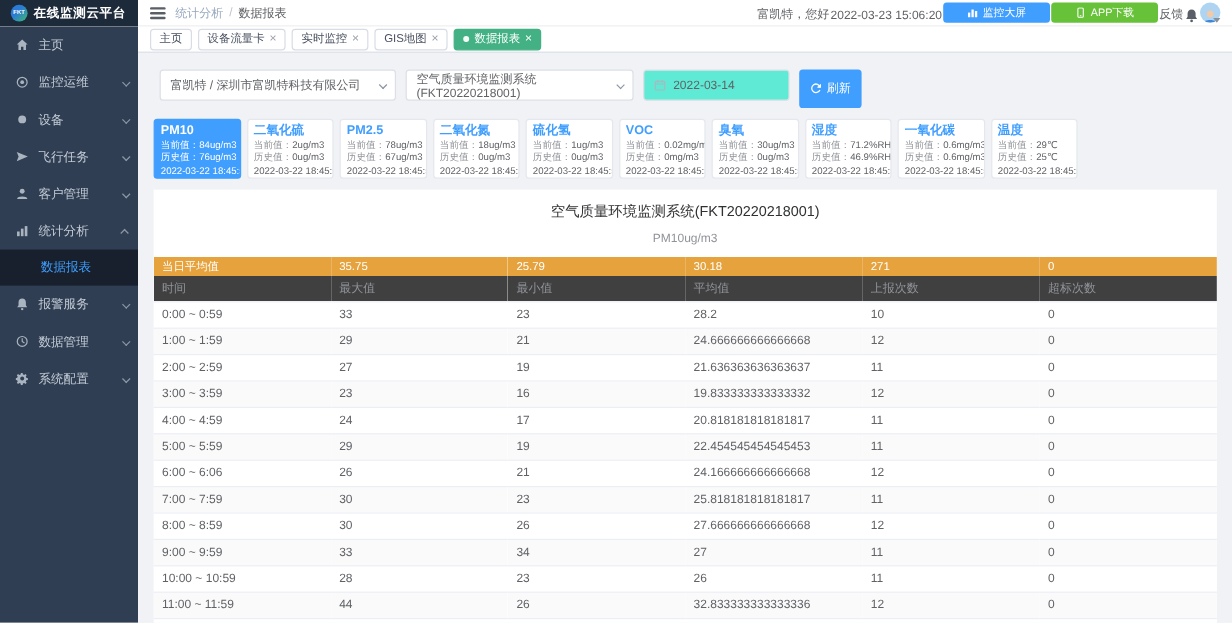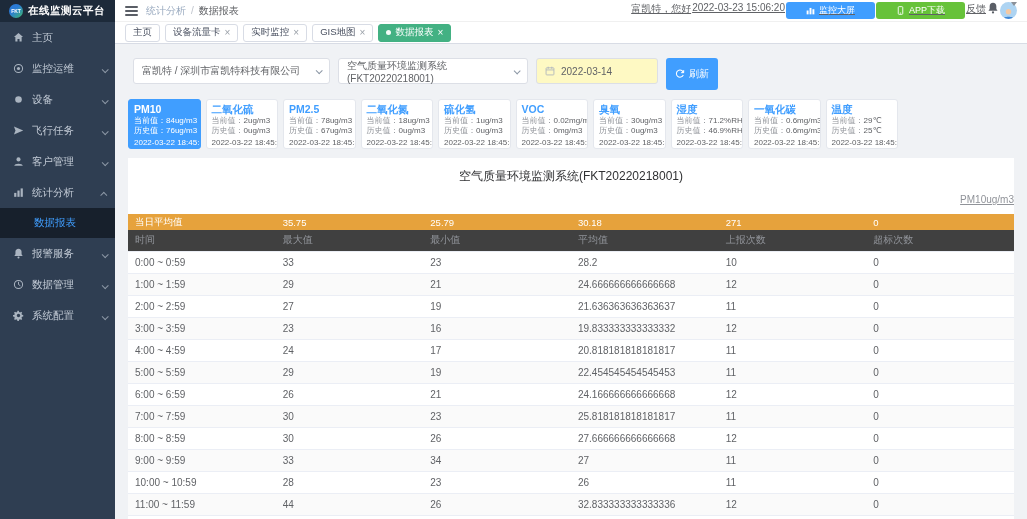--- a/index.html
+++ b/index.html
@@ -15,21 +15,21 @@
   
   .header{position:absolute; top:0; left:0; width:1027px; height:22px; display:flex; background:#fff; z-index:5;}
   .logo-block{width:115px; height:22px; background:var(--sidebar-dark); display:flex; align-items:center; gap:5px; padding-left:9px; flex:0 0 115px;text-align:right;}
   .logo-badge{width:14px; height:14px; border-radius:50%; background:linear-gradient(135deg,#2b7bd6 40%,#3fba6c); color:#fff; font-size:5px; font-weight:bold; display:flex; align-items:center; justify-content:center;}
   .brand{color:#fff; font-size:10.5px; font-weight:bold; letter-spacing:.5px; white-space:nowrap;}
   .header-main{flex:1; display:flex; align-items:center; padding:0 10px; gap:8px; border-bottom:1px solid #f0f0f0;}
   .hamburger{width:13px; display:flex; flex-direction:column; gap:2px; cursor:pointer;}
   .hamburger i{height:2px; background:#5a5e66; border-radius:1px;}
   .crumbs{display:flex; gap:5px; align-items:center; font-size:10px;}
   .crumb-a{color:#97a8be;} .crumb-sep{color:#bfc4cc;} .crumb-b{color:var(--t2);}
-  .hdr-right{margin-left:auto; display:flex; align-items:flex-start; gap:1px;text-decoration:underline;}
+  .hdr-right{margin-left:auto; display:flex; align-items:flex-end; gap:1px;}
   .hdr-text{font-size:10px; color:var(--t2); white-space:nowrap;}
   .hdr-btn{height:17px; display:flex; align-items:center; gap:4px; padding:0 20px; border:none; border-radius:3px; color:#fff; font-size:9px; cursor:pointer; font-family:inherit;}
   .btn-blue{background:var(--blue);} .btn-green{background:var(--green);}
   .bell{color:#5a5e66;}
   .avatar{width:17px; height:17px; border-radius:50%; background:#aed4f2; overflow:hidden; display:flex; align-items:flex-end; justify-content:center;}
   .caret{width:0; height:0; border-left:3px solid transparent; border-right:3px solid transparent; border-top:4px solid #8a9099; margin-left:-7px;}
 
   
   .tabbar{position:absolute; top:22px; left:115px; right:0; height:22px; background:#fff; border-bottom:1px solid #d8dce5; display:flex; align-items:center; gap:5px; padding:0 0 0 10px; z-index:4;}
   .tab{height:18px; display:flex; align-items:center; gap:4px; padding:0 7px; border:1px solid #d8dce5; border-radius:3px; font-size:9.5px; color:#495060; background:#fff; cursor:pointer; white-space:nowrap;}
@@ -50,38 +50,38 @@
   .sub-item{height:30px; display:flex; align-items:center; padding-left:34px; font-size:10.5px; color:#c3cbd6; cursor:pointer;}
   .sub-item.active{color:var(--blue); background:#17202c;}
 
   
   .main{position:absolute; top:44px; left:115px; right:0; bottom:0; background:#f0f2f5; overflow:hidden;}
 
   .filters{display:flex; gap:8px; margin:14px 16px 0 18px; }
   .sel{height:26px; background:#fff; border:1px solid var(--bd); border-radius:3px; display:flex; align-items:center; padding:0 8px; font-size:10px; color:var(--t2); cursor:pointer;}
   .sel .chev{margin-left:auto;}
   .sel-company{width:197px;} .sel-device{width:190px;}
-  .datebox{width:122px; height:26px; background:#fef9c3; border:1px solid var(--bd); border-radius:3px; display:flex; align-items:center; gap:6px; padding:0 8px; font-size:10px; color:var(--t2); cursor:text;}
+  .datebox{width:122px; height:26px; background:#5eead4; border:1px solid var(--bd); border-radius:3px; display:flex; align-items:center; gap:6px; padding:0 8px; font-size:10px; color:var(--t2); cursor:text;}
   .cal{color:#b0b5bd;}
   .refresh-btn{height:26px; padding:16px 9px; background:var(--blue); color:#fff; border:none; border-radius:3px; font-size:10px; display:flex; align-items:center; gap:4px; cursor:pointer; font-family:inherit;}
 
   
   .cards{display:flex; gap:5px; margin:9px 0 0 13px;}
   .card{width:72.5px; height:50px; background:#fff; border:1px solid #e4e7ed; border-radius:3px; padding:3px 5px; cursor:pointer; overflow:hidden;}
   .card .ttl{font-size:10.5px; font-weight:bold; color:var(--blue); line-height:1.2; white-space:nowrap;}
   .card .kv{font-size:8px; line-height:1.35; white-space:nowrap;}
   .card .kv .k{color:var(--t3);} .card .kv .v{color:var(--t2);}
   .card .tm{font-size:8px; color:var(--t2); margin-top:1px; white-space:nowrap;}
   .card.active{background:var(--blue); border-color:var(--blue);}
   .card.active .ttl,.card.active .k,.card.active .v,.card.active .tm{color:#fff;}
 
   
   .panel{margin:9px 13px 0 13px; background:#fff; padding-top:10px; min-height:380px;}
   .rpt-title{text-align:center; font-size:12px; color:var(--t1);}
-  .rpt-sub{text-align:right; font-size:10px; color:var(--t3); margin-top:9px;text-decoration:underline;}
+  .rpt-sub{text-align:center; font-size:10px; color:var(--t3); margin-top:9px;}
   table.rpt{width:100%; border-collapse:collapse; table-layout:fixed; margin-top:9px;}
   table.rpt td,table.rpt th{text-align:left; padding:0 0 0 7px; font-weight:normal; white-space:nowrap; overflow:hidden;}
   tr.sumrow td{background:var(--orange); color:#fff; font-size:9.5px; height:16px;}
   tr.headrow th{background:#404040; color:var(--t3); font-size:10px; font-weight:normal; height:21px; border-bottom:1px solid var(--bd2);}
   tr.datarow td{color:var(--t2); font-size:10px; height:22px; border-bottom:1px solid var(--bd2); background:#fff;}
   tr.datarow.alt td{background:#fafafa;}
 </style>
 </head>
 <body>
 
@@ -414,21 +414,21 @@
           </tr>
           <tr class="datarow alt">
             <td>5:00 ~ 5:59</td>
             <td>29</td>
             <td>19</td>
             <td>22.454545454545453</td>
             <td>11</td>
             <td>0</td>
           </tr>
           <tr class="datarow">
-            <td>6:00 ~ 6:59</td>
+            <td>6:00 ~ 6:06</td>
             <td>26</td>
             <td>21</td>
             <td>24.166666666666668</td>
             <td>12</td>
             <td>0</td>
           </tr>
           <tr class="datarow alt">
             <td>7:00 ~ 7:59</td>
             <td>30</td>
             <td>23</td>

